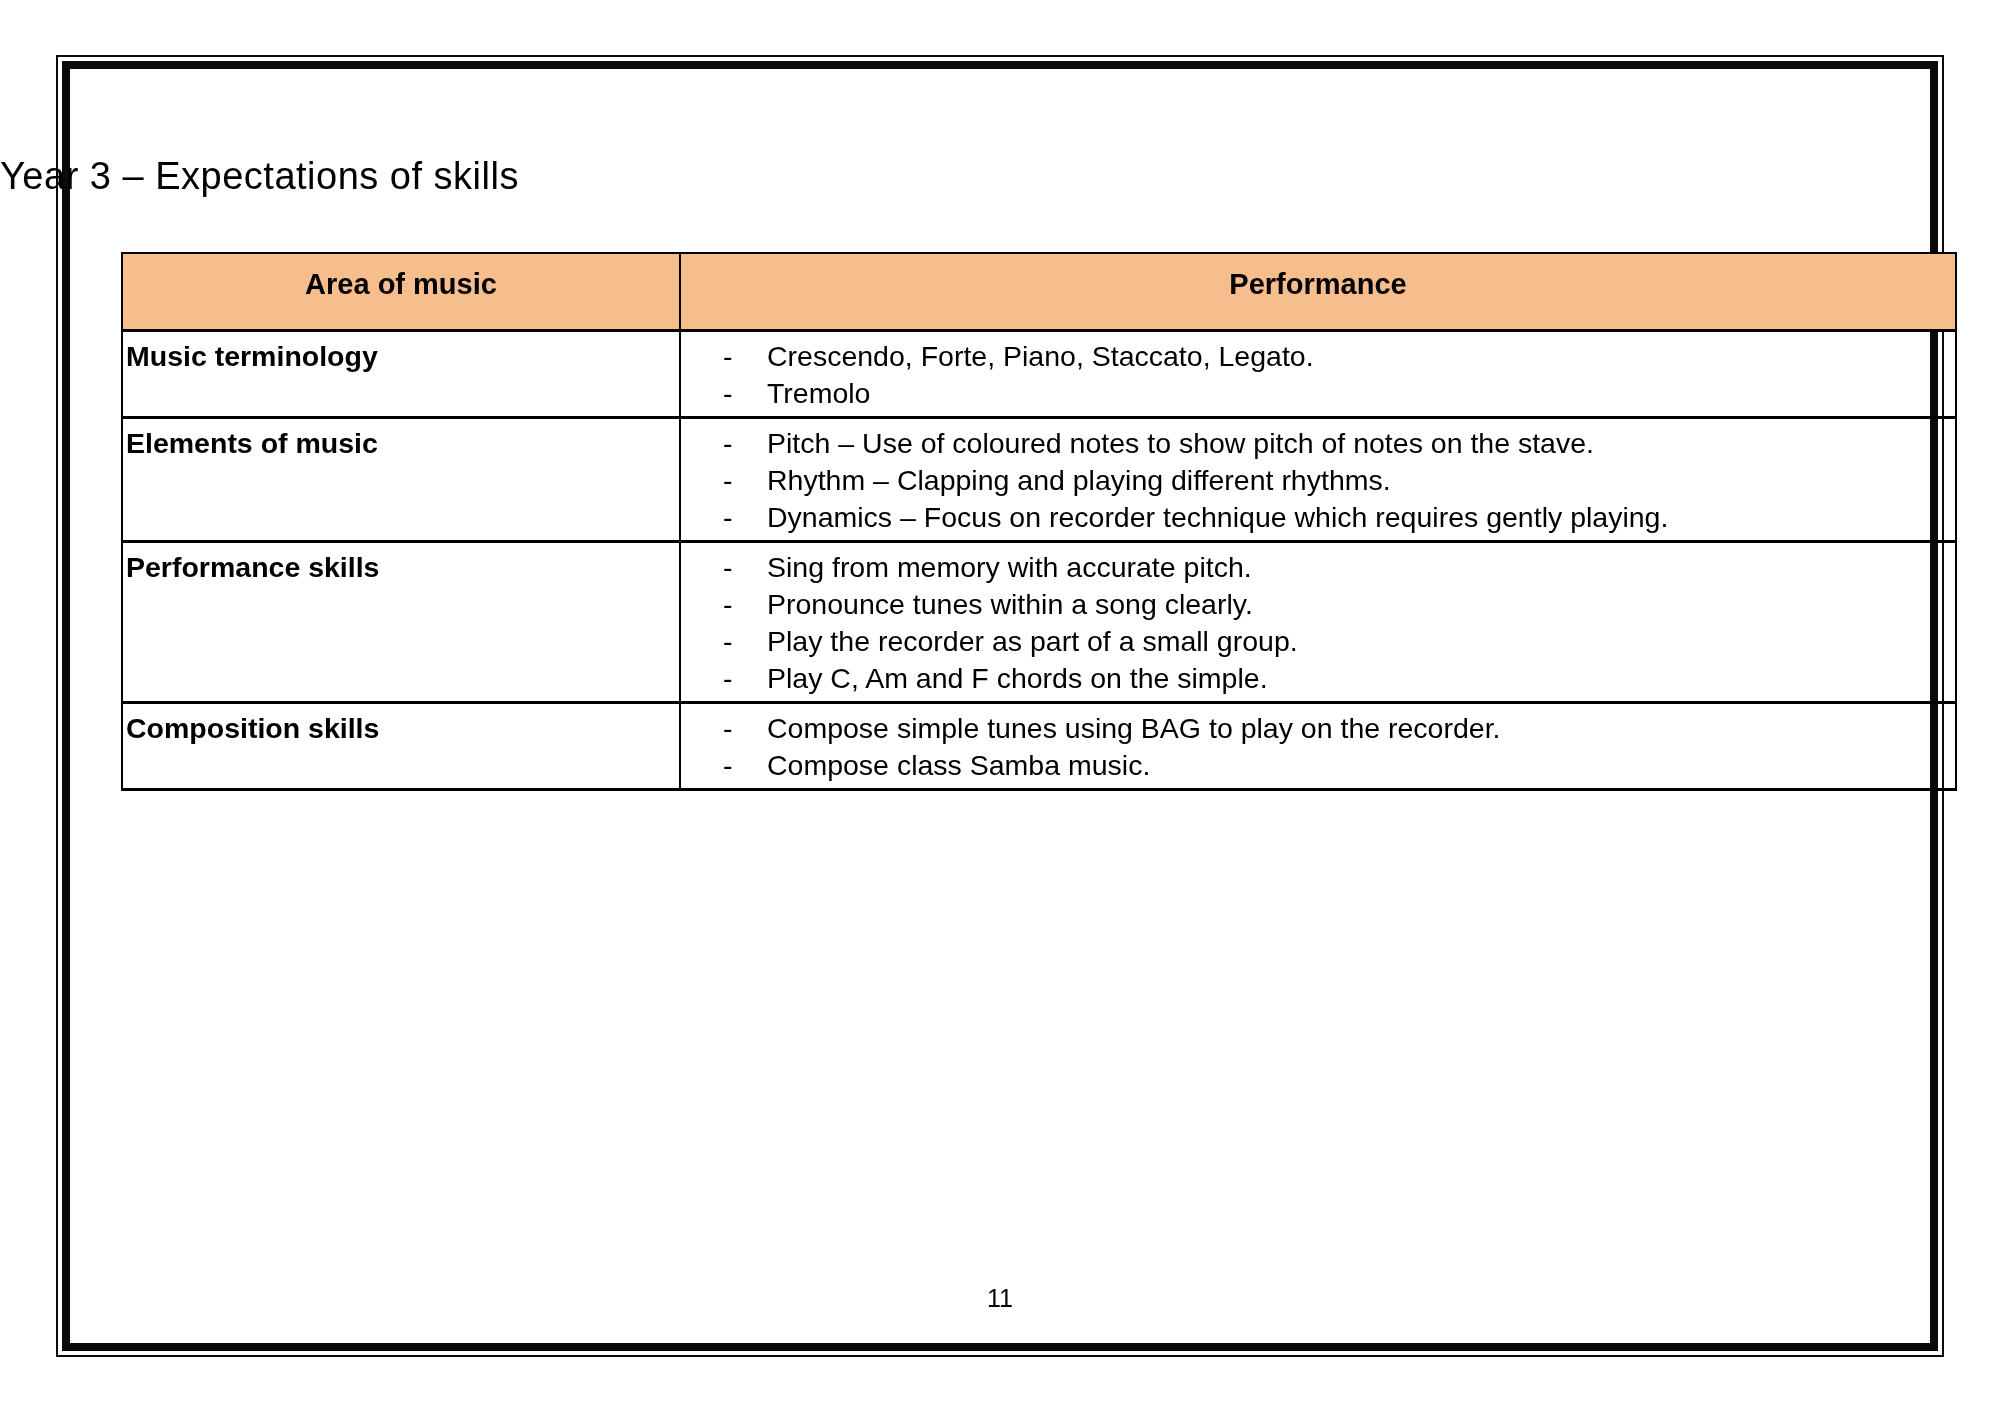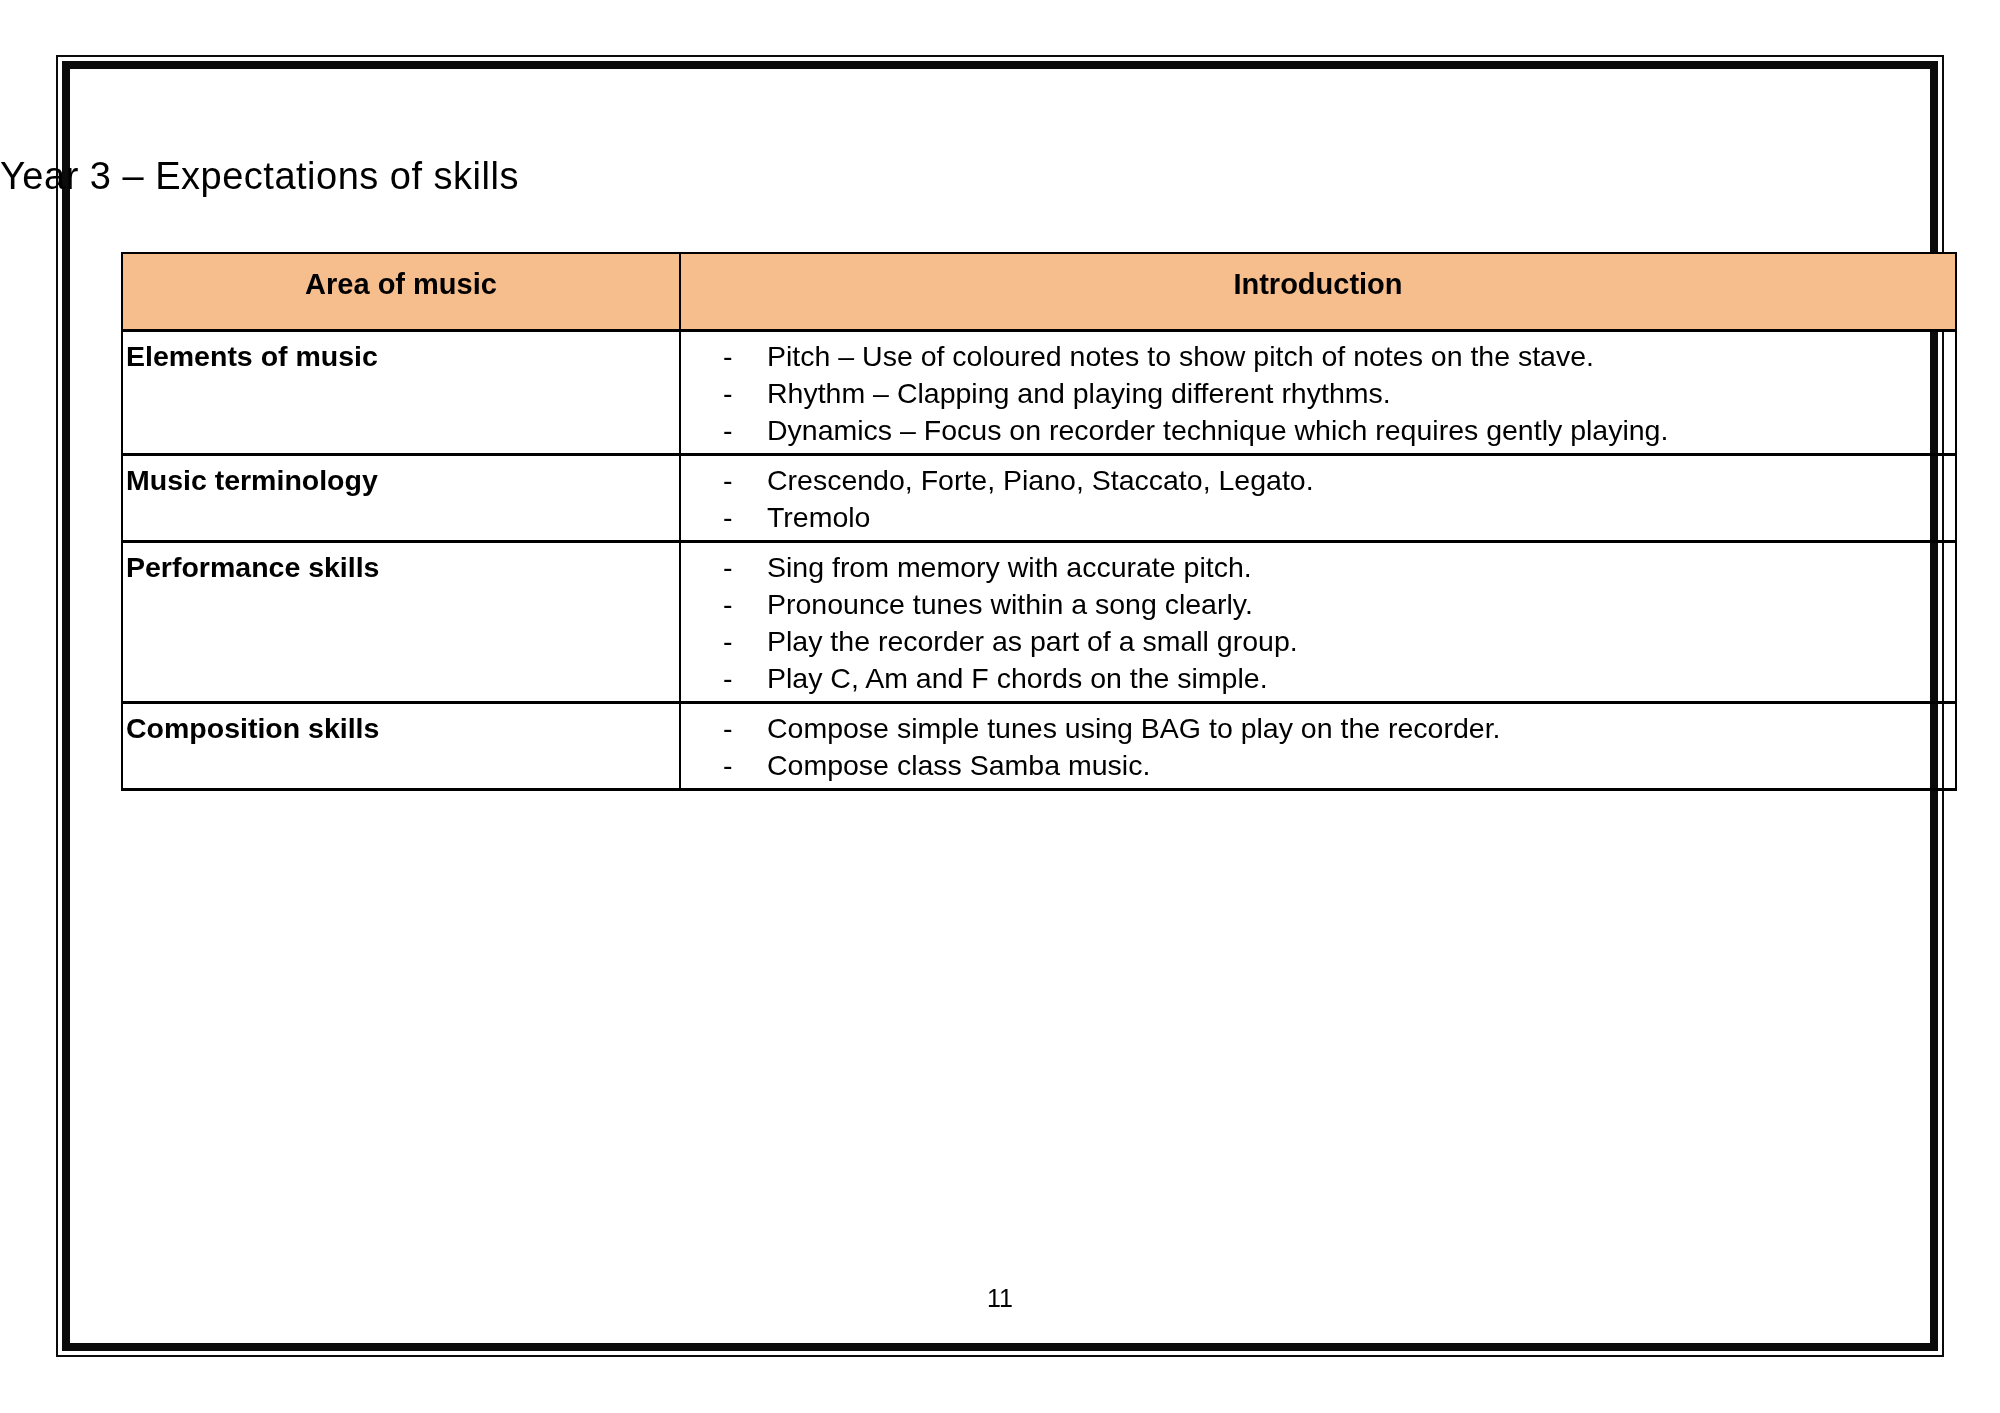--- a/index.html
+++ b/index.html
@@ -107,51 +107,51 @@
 
 <div class="table-wrap">
   <table class="skills">
     <colgroup>
       <col style="width:558px">
       <col>
     </colgroup>
     <thead>
       <tr>
         <th style="background-color: rgb(246, 189, 141);">Area of music</th>
-        <th style="background-color: rgb(246, 189, 141);">Introduction</th>
+        <th style="background-color: rgb(246, 189, 141);">Performance</th>
       </tr>
     </thead>
     <tbody>
+      <tr>
+        <td class="area-cell">Music terminology</td>
+        <td class="items-cell">
+          <div class="li">
+            <span class="dash">-</span>
+            <span class="li-text">Crescendo, Forte, Piano, Staccato, Legato.</span>
+          </div>
+          <div class="li">
+            <span class="dash">-</span>
+            <span class="li-text">Tremolo</span>
+          </div>
+        </td>
+      </tr>
       <tr>
         <td class="area-cell">Elements of music</td>
         <td class="items-cell">
           <div class="li">
             <span class="dash">-</span>
             <span class="li-text">Pitch – Use of coloured notes to show pitch of notes on the stave.</span>
           </div>
           <div class="li">
             <span class="dash">-</span>
             <span class="li-text">Rhythm – Clapping and playing different rhythms.</span>
           </div>
           <div class="li">
             <span class="dash">-</span>
             <span class="li-text">Dynamics – Focus on recorder technique which requires gently playing.</span>
-          </div>
-        </td>
-      </tr>
-      <tr>
-        <td class="area-cell">Music terminology</td>
-        <td class="items-cell">
-          <div class="li">
-            <span class="dash">-</span>
-            <span class="li-text">Crescendo, Forte, Piano, Staccato, Legato.</span>
-          </div>
-          <div class="li">
-            <span class="dash">-</span>
-            <span class="li-text">Tremolo</span>
           </div>
         </td>
       </tr>
       <tr>
         <td class="area-cell">Performance skills</td>
         <td class="items-cell">
           <div class="li">
             <span class="dash">-</span>
             <span class="li-text">Sing from memory with accurate pitch.</span>
           </div>

